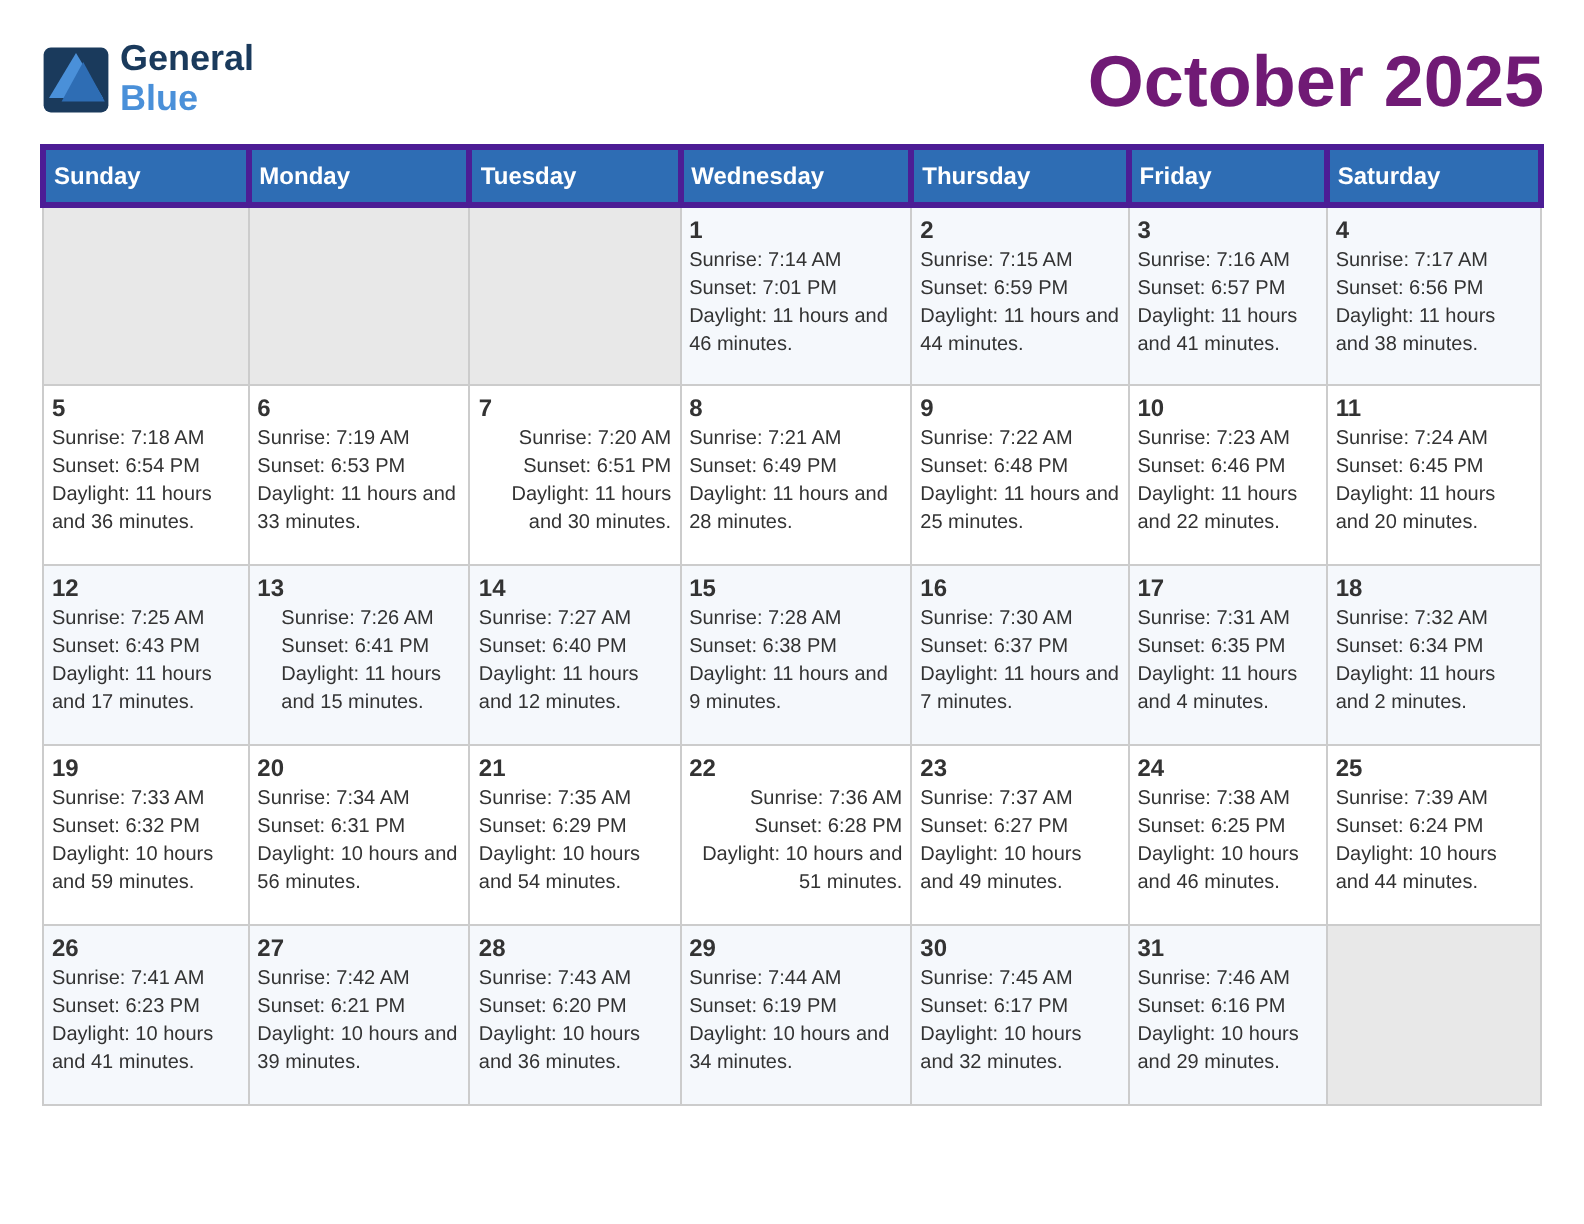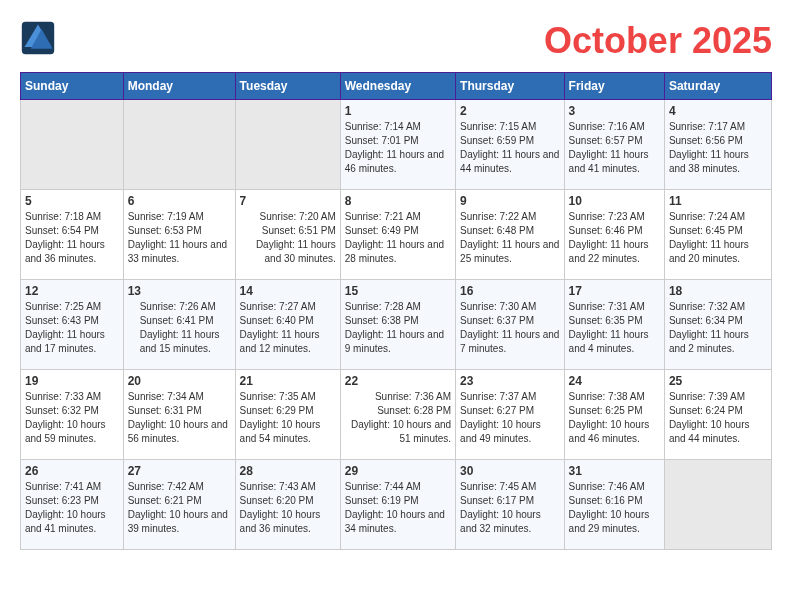--- a/index.html
+++ b/index.html
@@ -33,41 +33,41 @@
     .logo-icon {
       width: 36px;
       height: 36px;
     }
     .title-block {
       text-align: right;
     }
     .month-title {
       font-size: 36px;
       font-weight: bold;
-      color: #ef4444;
+      color: #701a75;
     }
     .subtitle {
       font-size: 15px;
       color: #555;
     }
     table {
       width: 100%;
       border-collapse: collapse;
       font-size: 11px;
     }
     thead tr {
       background-color: #2e6db4;
       color: #fff;
     }
     thead th {
       padding: 6px 4px;
       text-align: left;
       font-size: 12px;
       font-weight: bold;
-      border: 1px solid #4c1d95;
+      border: 3px solid #4c1d95;
     }
     tbody tr {
       vertical-align: top;
     }
     tbody td {
       border: 1px solid #ccc;
       padding: 4px;
       min-height: 80px;
       height: 90px;
       color: #333;
@@ -97,20 +97,24 @@
 </head>
 <body>
 
 <div class="header">
   <div class="logo">
     <svg class="logo-icon" viewBox="0 0 40 40">
       <rect x="2" y="2" width="36" height="36" rx="4" fill="#1a3a5c"></rect>
       <polygon points="20,5 35,30 5,30" fill="#4a90d9"></polygon>
       <polygon points="24,10 36,32 12,32" fill="#2e6db4"></polygon>
     </svg>
+    <div class="logo-text">
+      <div>General</div>
+      <div><span>Blue</span></div>
+    </div>
   </div>
   <div class="title-block">
     <div class="month-title">October 2025</div>
   </div>
 </div>
 
 <table>
   <thead>
     <tr id="header-row">
         <th>Sunday</th>

